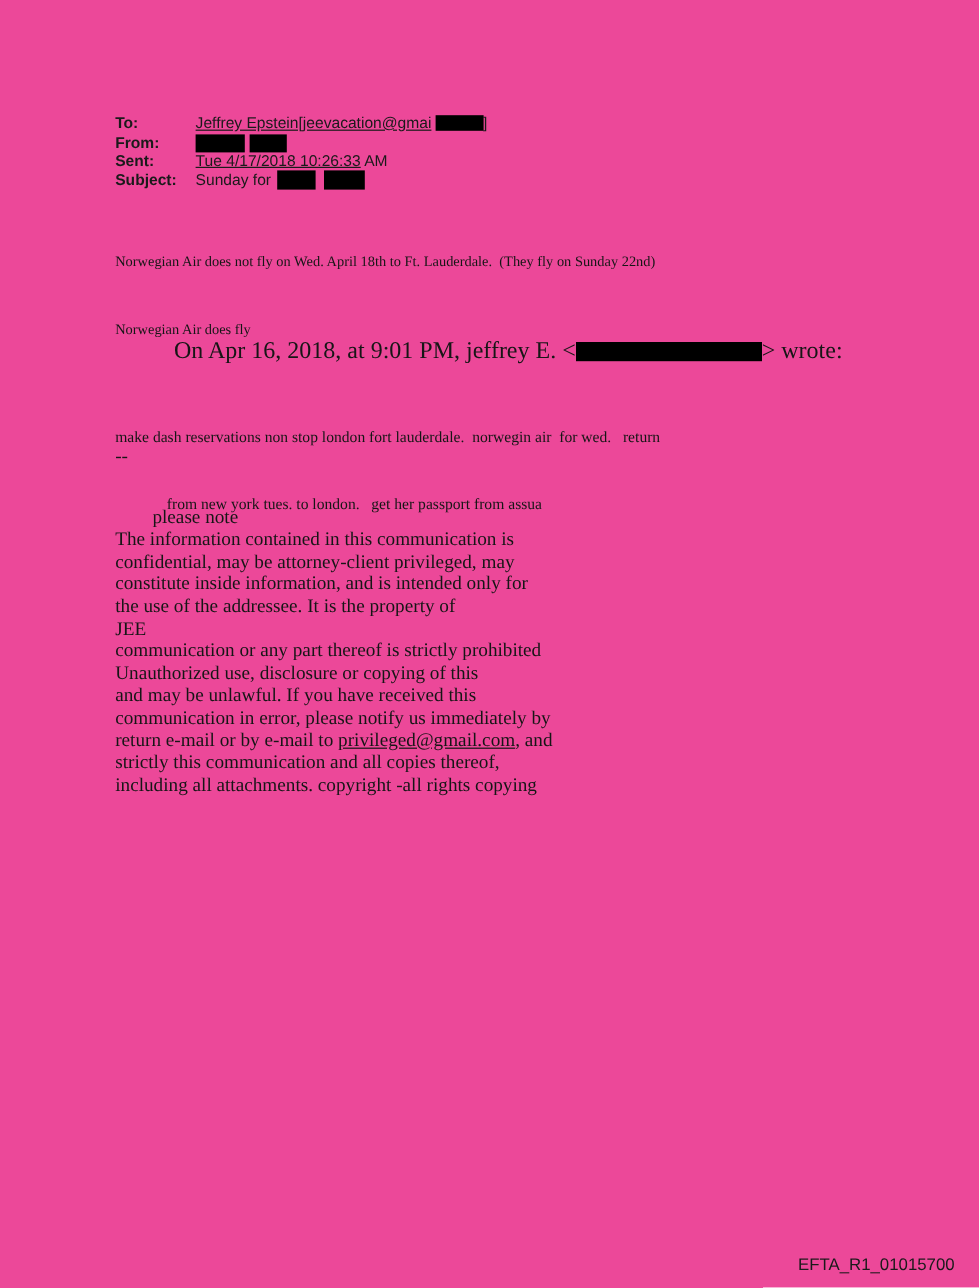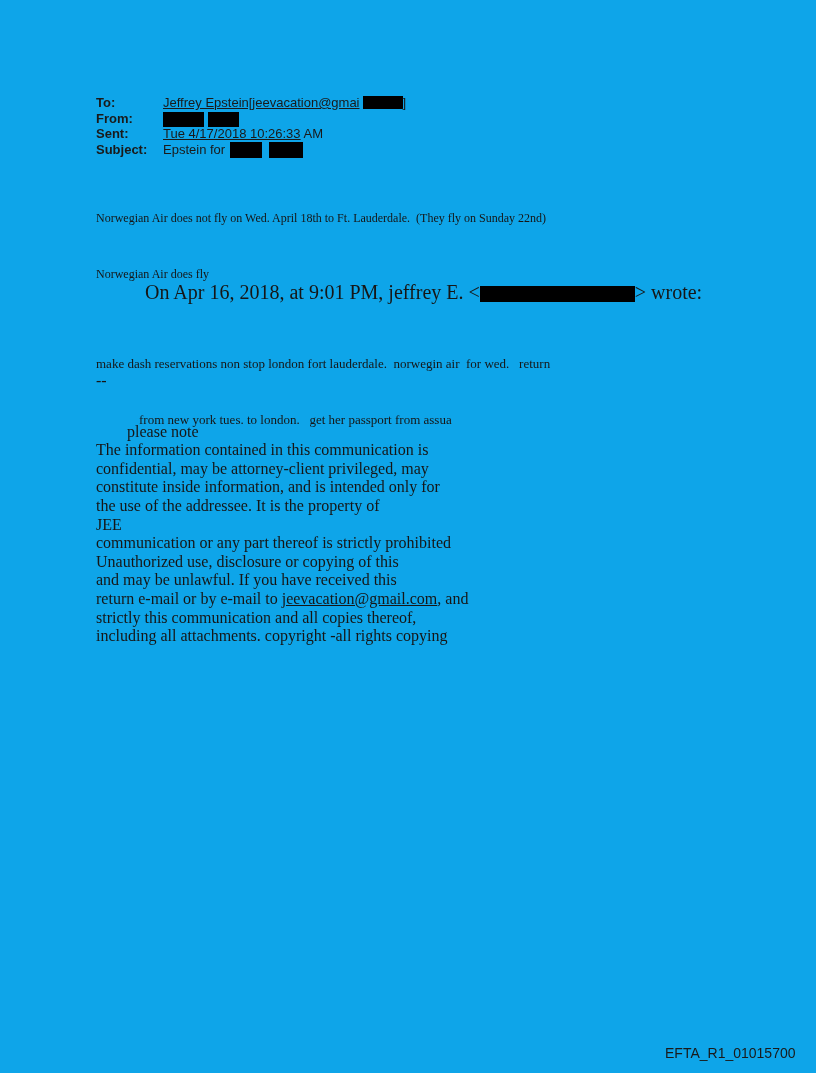--- a/index.html
+++ b/index.html
@@ -4,21 +4,21 @@
 <style>
   html, body {
     margin: 0;
     padding: 0;
     background: #ffffff;
   }
   .page {
     position: relative;
     width: 816px;
     height: 1073px;
-    background: #0ea5e9;
+    background: #ec4899;
     overflow: hidden;
     font-family: "Liberation Serif", serif;
     color: #161616;
   }
   
   .email-header {
     position: absolute;
     left: 96px;
     top: 95px;
     font-family: "Liberation Sans", sans-serif;
@@ -114,21 +114,21 @@
       <span class="hdr-value"><span class="redact redact-from1"></span><span class="redact redact-from2"></span></span>
     </div>
 
     <div class="hdr-row">
       <span class="hdr-label">Sent:</span>
       <span class="hdr-value"><span class="u">Tue 4/17/2018 10:26:33</span><span> AM</span></span>
     </div>
 
     <div class="hdr-row">
       <span class="hdr-label">Subject:</span>
-      <span class="hdr-value"><span>Epstein for</span><span class="redact redact-subj1"></span><span class="redact redact-subj2"></span></span>
+      <span class="hdr-value"><span>Sunday for</span><span class="redact redact-subj1"></span><span class="redact redact-subj2"></span></span>
     </div>
 
   </div>
 
   <div class="body-para">
     <div>Norwegian Air does not fly on Wed. April 18th to Ft. Lauderdale.  (They fly on Sunday 22nd)</div>
     <div>Norwegian Air does fly</div>
   </div>
 
   <div class="quote-attribution"><span>On Apr 16, 2018, at 9:01 PM, jeffrey E. &lt;</span><span class="redact redact-quote"></span><span>&gt; wrote:</span></div>
@@ -142,20 +142,21 @@
     <div>--</div>
     <div class="sig-note">please note</div>
     <div>The information contained in this communication is</div>
     <div>confidential, may be attorney-client privileged, may</div>
     <div>constitute inside information, and is intended only for</div>
     <div>the use of the addressee. It is the property of</div>
     <div>JEE</div>
     <div>communication or any part thereof is strictly prohibited</div>
     <div>Unauthorized use, disclosure or copying of this</div>
     <div>and may be unlawful. If you have received this</div>
-    <div><span>return e-mail or by e-mail to </span><span class="email-link">jeevacation@gmail.com</span><span>, and</span></div>
+    <div>communication in error, please notify us immediately by</div>
+    <div><span>return e-mail or by e-mail to </span><span class="email-link">privileged@gmail.com</span><span>, and</span></div>
     <div>strictly this communication and all copies thereof,</div>
     <div>including all attachments. copyright -all rights copying</div>
   </div>
 
   <div class="bates-number">EFTA_R1_01015700</div>
 
 </div>
 
 </body></html>

